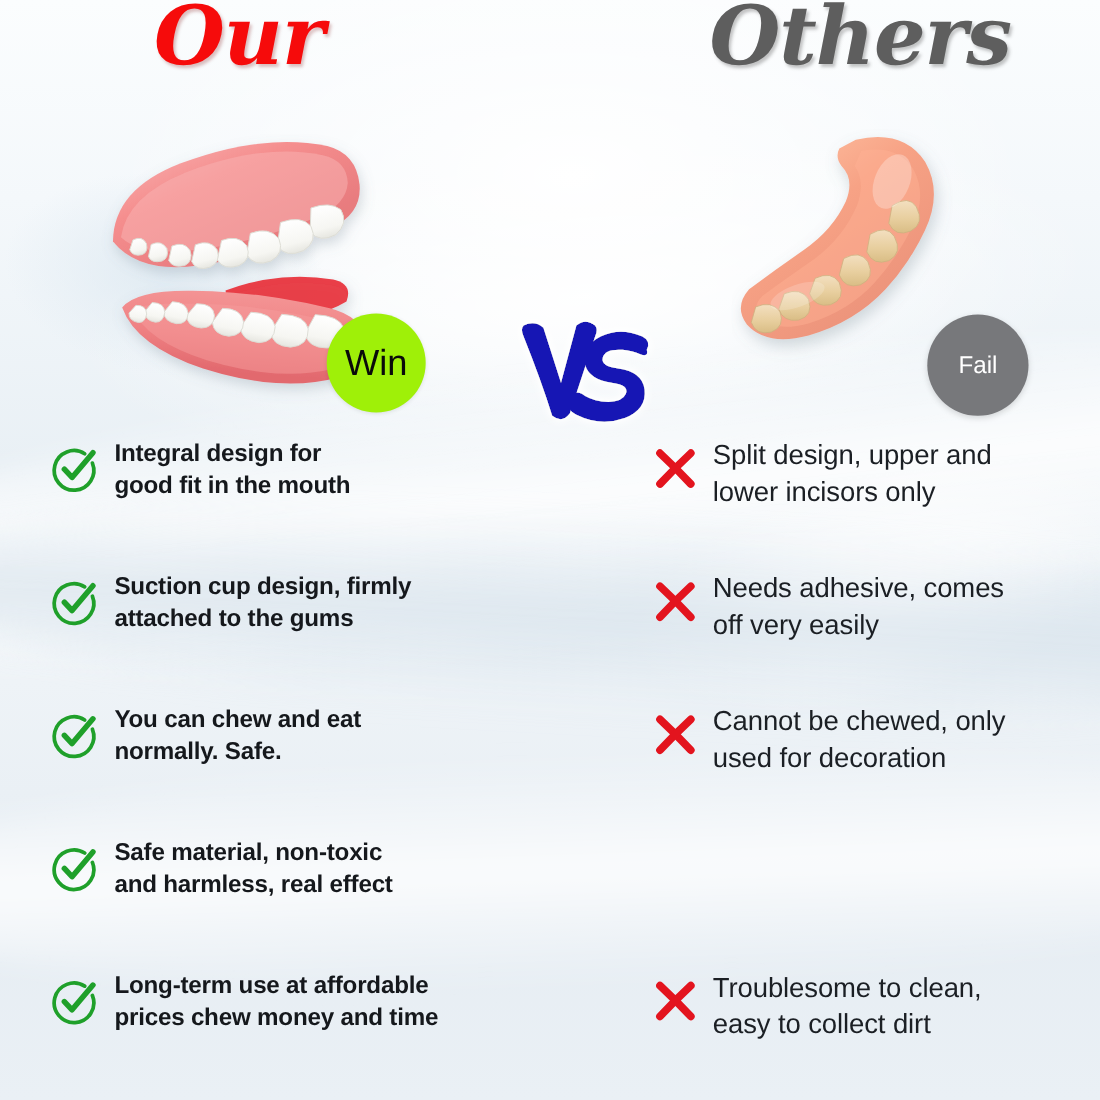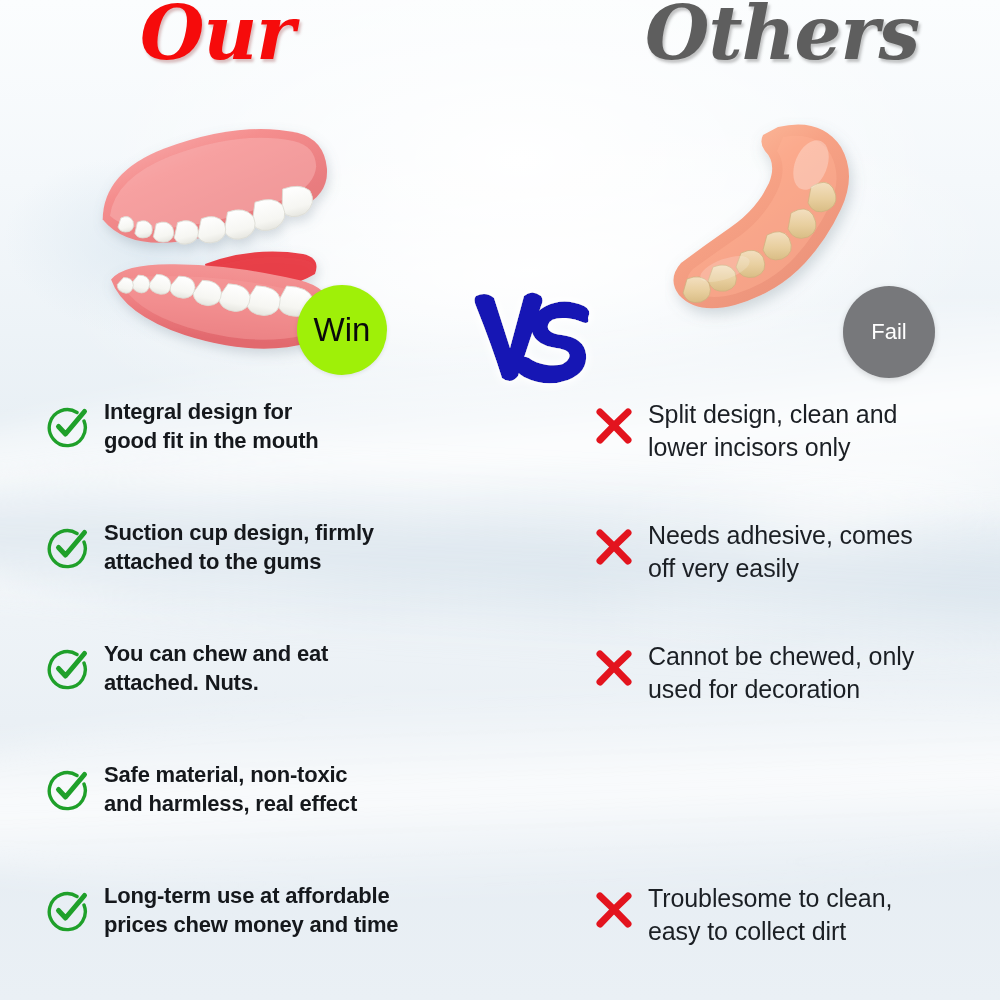--- a/index.html
+++ b/index.html
@@ -252,21 +252,21 @@
           <span>Integral design for</span>
           <span class="l2">good fit in the mouth</span>
         </div>
       </div>
       <div class="cell cell-right">
         <svg class="ic" viewBox="0 0 44 44">
           <path d="M8 8 Q22 21 36 36" stroke="#e3141e" stroke-width="7" stroke-linecap="round" fill="none"></path>
           <path d="M36 8 Q22 21 8 36" stroke="#e3141e" stroke-width="7" stroke-linecap="round" fill="none"></path>
         </svg>
         <div class="txt">
-          <span>Split design, clean and</span>
+          <span>Split design, upper and</span>
           <span class="l2">lower incisors only</span>
         </div>
       </div>
     </div>
 
     <div class="row">
       <div class="cell cell-left">
         <svg class="ic" viewBox="0 0 44 44">
           <path d="M38 17 A18 18 0 1 1 31 8.5" fill="none" stroke="#1fa02a" stroke-width="3.4" stroke-linecap="round"></path>
           <path d="M12.5 22.5 L19.5 30 L38.5 7.5" fill="none" stroke="#1fa02a" stroke-width="5" stroke-linecap="round" stroke-linejoin="round"></path>
@@ -289,21 +289,21 @@
     </div>
 
     <div class="row">
       <div class="cell cell-left">
         <svg class="ic" viewBox="0 0 44 44">
           <path d="M38 17 A18 18 0 1 1 31 8.5" fill="none" stroke="#1fa02a" stroke-width="3.4" stroke-linecap="round"></path>
           <path d="M12.5 22.5 L19.5 30 L38.5 7.5" fill="none" stroke="#1fa02a" stroke-width="5" stroke-linecap="round" stroke-linejoin="round"></path>
         </svg>
         <div class="txt">
           <span>You can chew and eat</span>
-          <span class="l2">attached. Nuts.</span>
+          <span class="l2">normally. Safe.</span>
         </div>
       </div>
       <div class="cell cell-right">
         <svg class="ic" viewBox="0 0 44 44">
           <path d="M8 8 Q22 21 36 36" stroke="#e3141e" stroke-width="7" stroke-linecap="round" fill="none"></path>
           <path d="M36 8 Q22 21 8 36" stroke="#e3141e" stroke-width="7" stroke-linecap="round" fill="none"></path>
         </svg>
         <div class="txt">
           <span>Cannot be chewed, only</span>
           <span class="l2">used for decoration</span>

